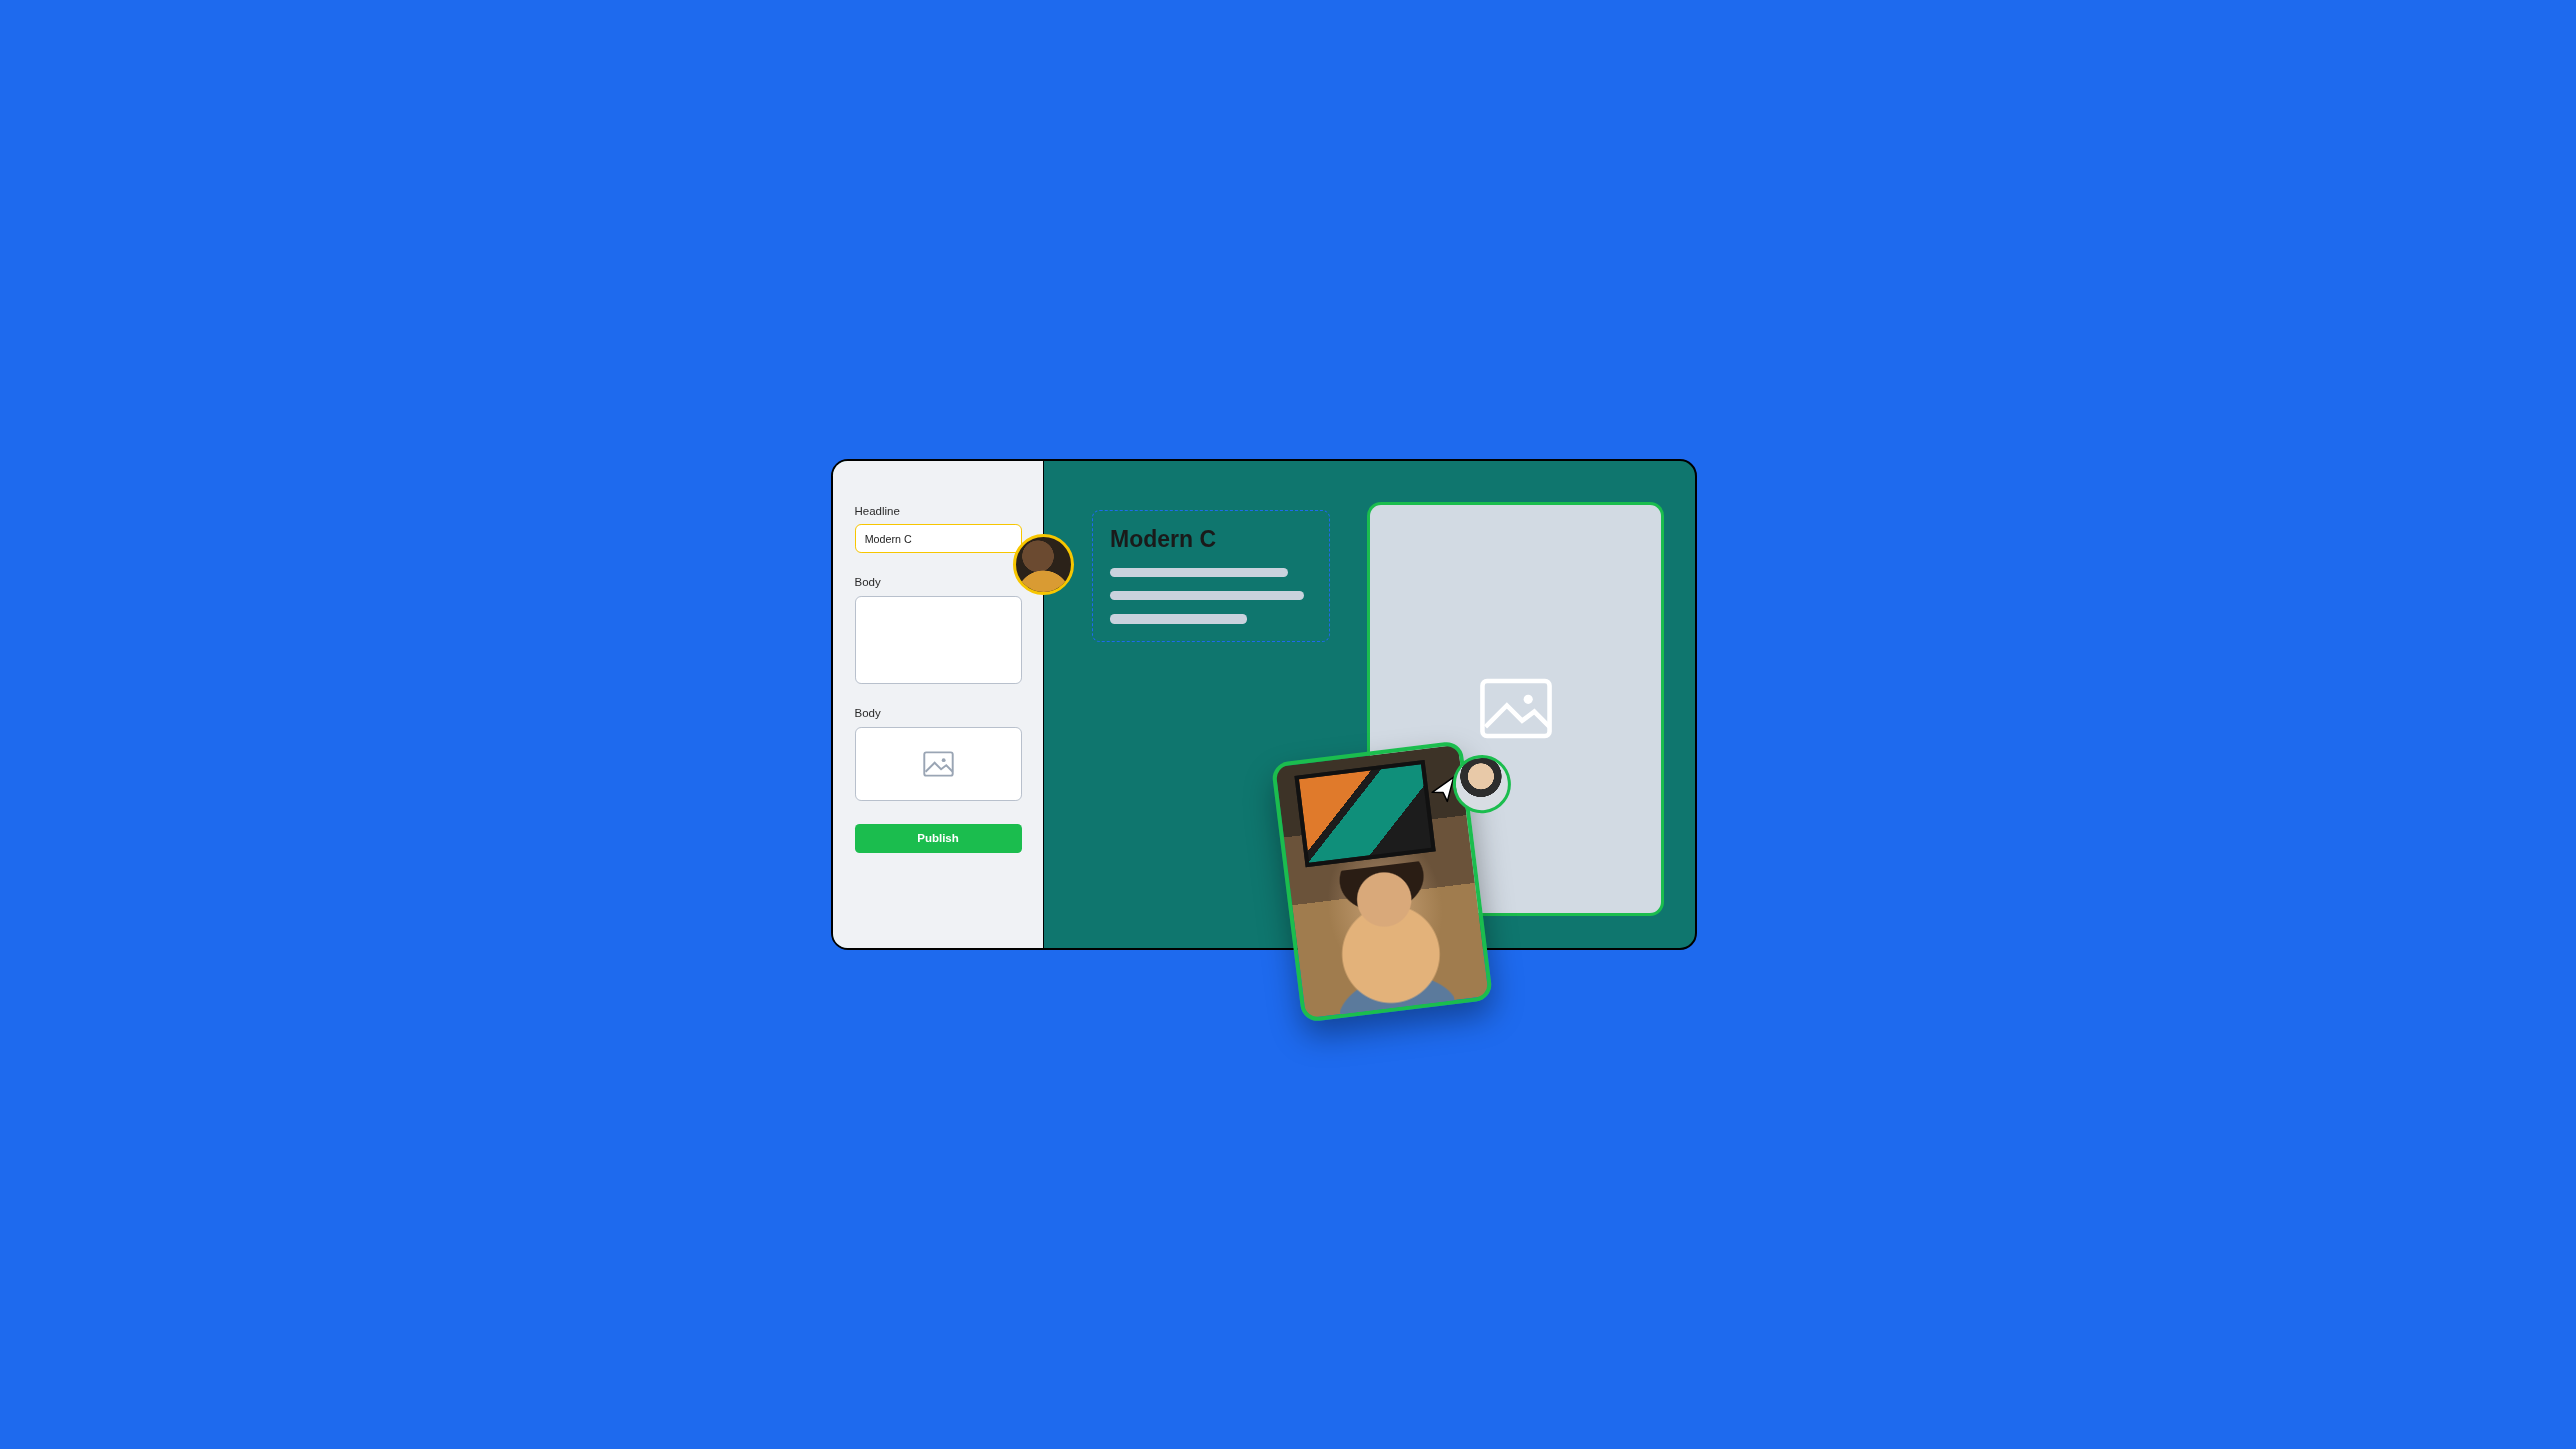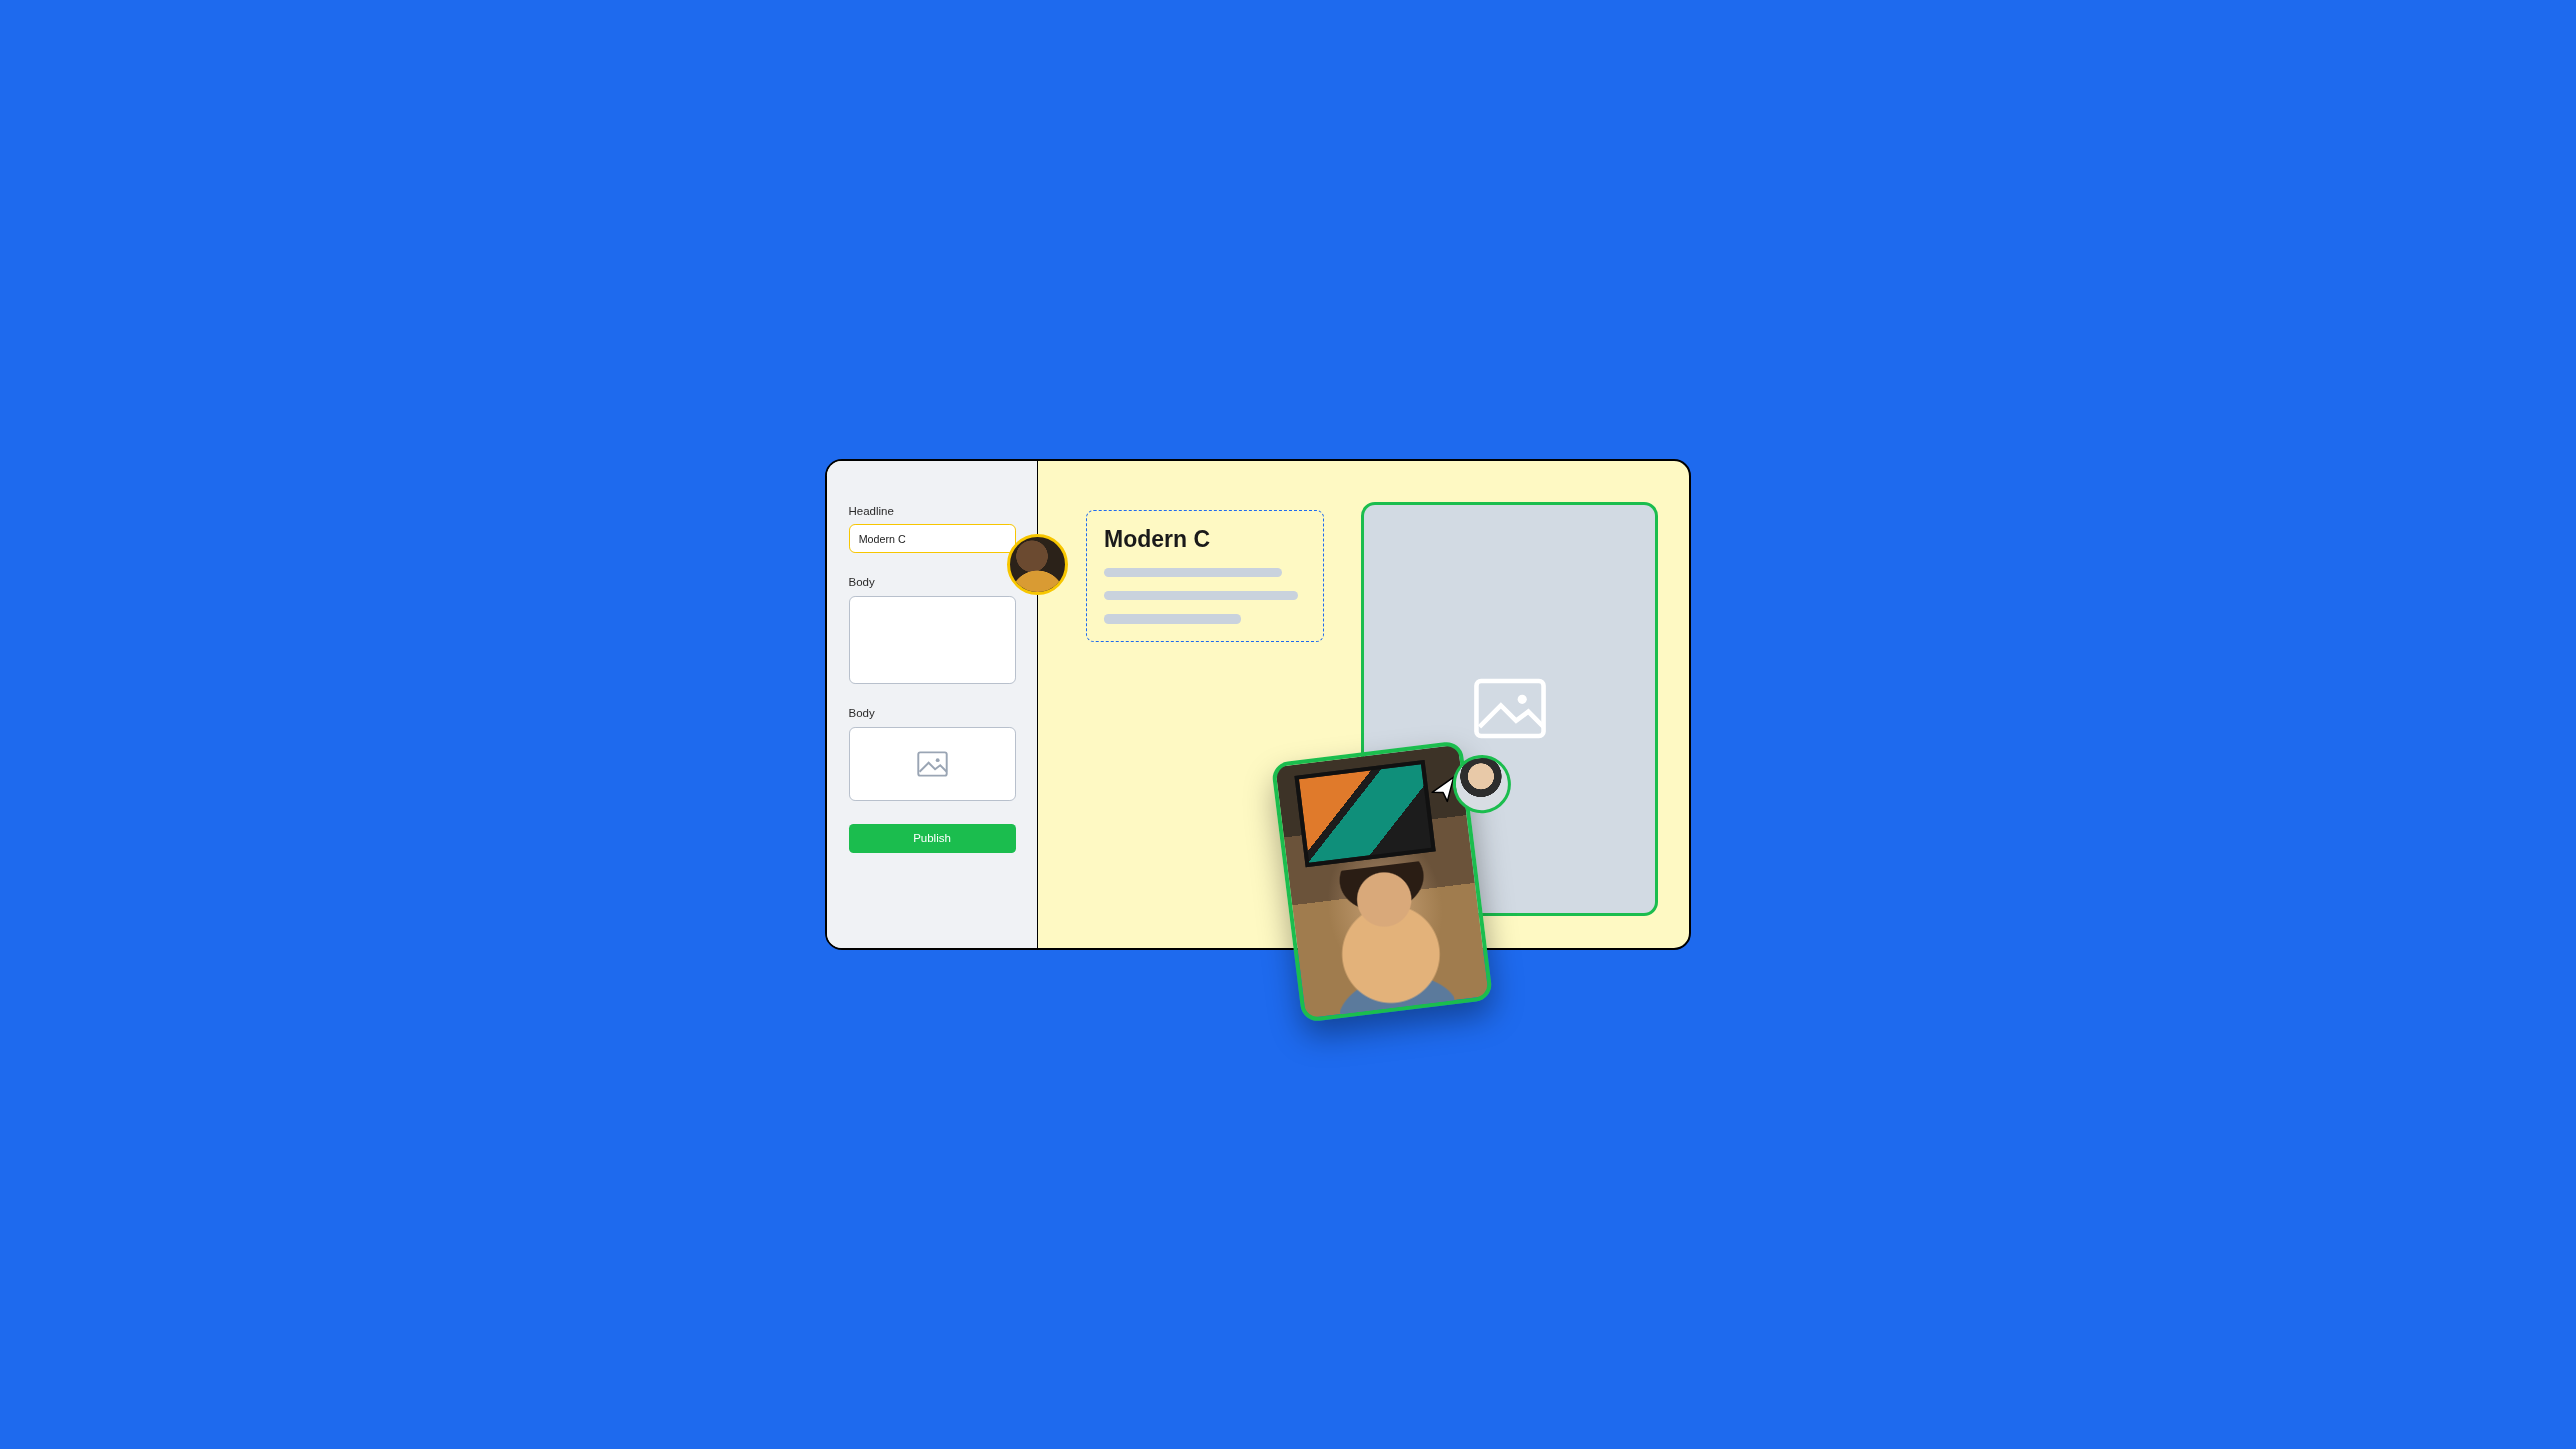--- a/index.html
+++ b/index.html
@@ -13,25 +13,25 @@
     min-height: 100vh;
     overflow: hidden;
   }
   .stage {
     width: 1178px;
     height: 662px;
     position: relative;
   }
   .window {
     position: absolute;
-    left: 126px;
+    left: 132px;
     top: 65px;
     width: 866px;
     height: 491px;
-    background: #fef9c3;
+    background: #0f766e;
     border: 2.3px solid #000000;
     border-radius: 17px;
     display: flex;
     overflow: visible;
   }
   .sidebar {
     width: 211px;
     height: 100%;
     background: #f0f2f5;
     border-right: 1.5px solid #000000;
@@ -84,20 +84,21 @@
   }
   .publish-btn {
     width: 100%;
     height: 29px;
     border: none;
     border-radius: 4.6px;
     background: #1BBD4E;
     color: #ffffff;
     font-size: 11.5px;
     cursor: pointer;
+    font-weight: bold;
   }
   .canvas {
     flex: 1;
     position: relative;
     border-radius: 0 14.6px 14.6px 0;
   }
   .preview-card {
     position: absolute;
     left: 48px;
     top: 49px;

